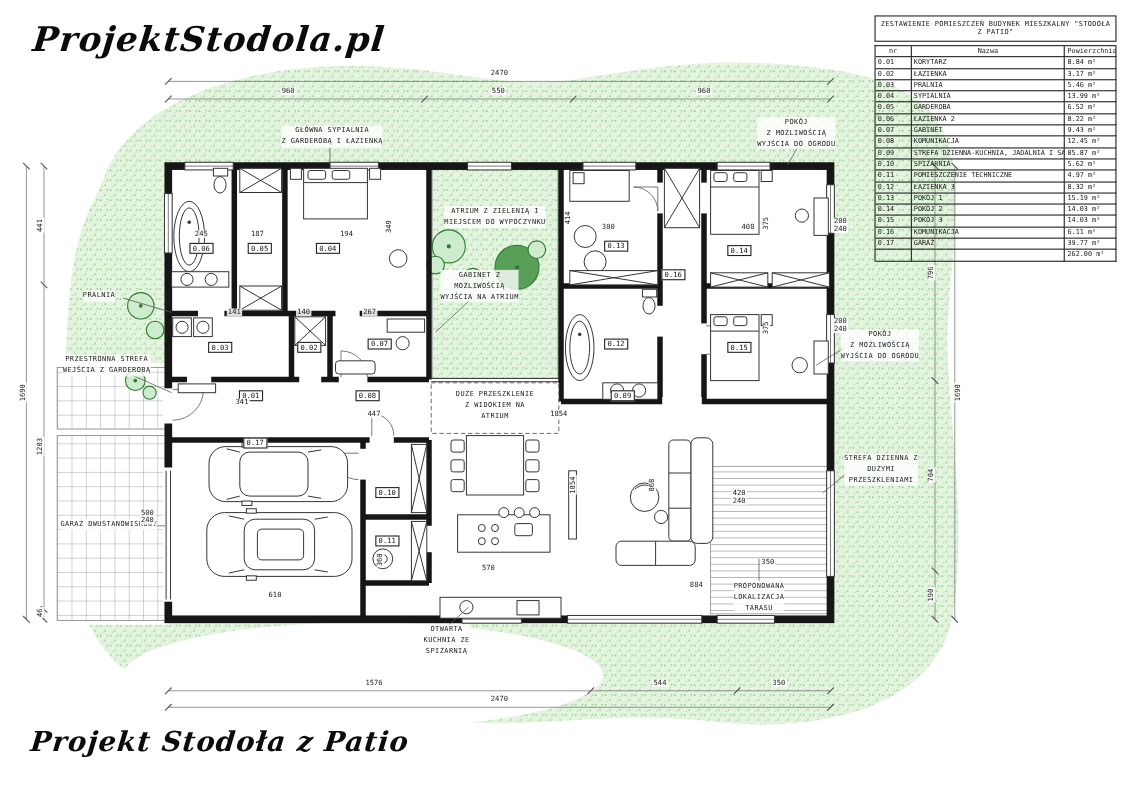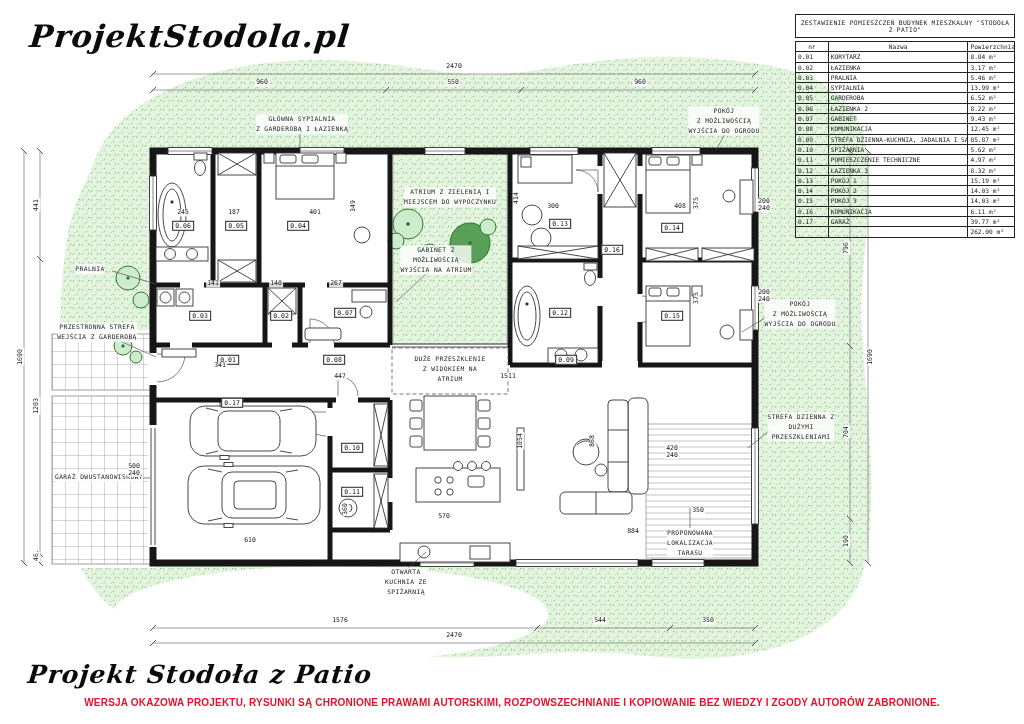--- a/index.html
+++ b/index.html
@@ -536,45 +536,44 @@
   <span class="dim v" style="left:21px;top:357px">1690</span>
   <span class="dim v" style="left:37px;top:406px">1203</span>
   <span class="dim v" style="left:37px;top:557px">46</span>
   <span class="dim v" style="left:847px;top:248px">796</span>
   <span class="dim v" style="left:871px;top:357px">1690</span>
   <span class="dim v" style="left:847px;top:432px">704</span>
   <span class="dim v" style="left:847px;top:541px">190</span>
 
   <span class="dim" style="left:183px;top:213px">245</span>
   <span class="dim" style="left:234px;top:213px">187</span>
-  <span class="dim" style="left:315px;top:213px">401</span>
+  <span class="dim" style="left:315px;top:213px">194</span>
   <span class="dim v" style="left:354px;top:206px">349</span>
   <span class="dim" style="left:213px;top:284px">141</span>
   <span class="dim" style="left:276px;top:284px">140</span>
   <span class="dim" style="left:336px;top:284px">267</span>
   <span class="dim" style="left:220px;top:366px">341</span>
   <span class="dim" style="left:340px;top:377px">447</span>
   <span class="dim" style="left:553px;top:207px">300</span>
   <span class="dim" style="left:680px;top:207px">408</span>
   <span class="dim v" style="left:517px;top:198px">414</span>
   <span class="dim v" style="left:697px;top:203px">375</span>
   <span class="dim v" style="left:697px;top:298px">375</span>
-  <span class="dim" style="left:508px;top:377px">1511</span>
+  <span class="dim" style="left:508px;top:377px">1854</span>
   <span class="dim v" style="left:521px;top:441px">1054</span>
   <span class="dim v" style="left:593px;top:441px">868</span>
   <span class="dim" style="left:444px;top:517px">570</span>
   <span class="dim" style="left:250px;top:541px">610</span>
   <span class="dim" style="left:633px;top:532px">884</span>
   <span class="dim" style="left:698px;top:511px">350</span>
   <span class="dim v" style="left:346px;top:509px">360</span>
   <span class="dim" style="left:764px;top:205px">200
 240</span>
   <span class="dim" style="left:764px;top:296px">200
 240</span>
   <span class="dim" style="left:134px;top:470px">500
 240</span>
   <span class="dim" style="left:672px;top:452px">420
 240</span>
 
   <div class="script footer-title">Projekt Stodoła z Patio</div>
-  <div class="disclaimer" style="color:#e8112d">WERSJA OKAZOWA PROJEKTU, RYSUNKI  SĄ CHRONIONE PRAWAMI AUTORSKIMI, ROZPOWSZECHNIANIE I KOPIOWANIE BEZ WIEDZY I ZGODY AUTORÓW ZABRONIONE.</div>
 
 </div>
 
 </body></html>

